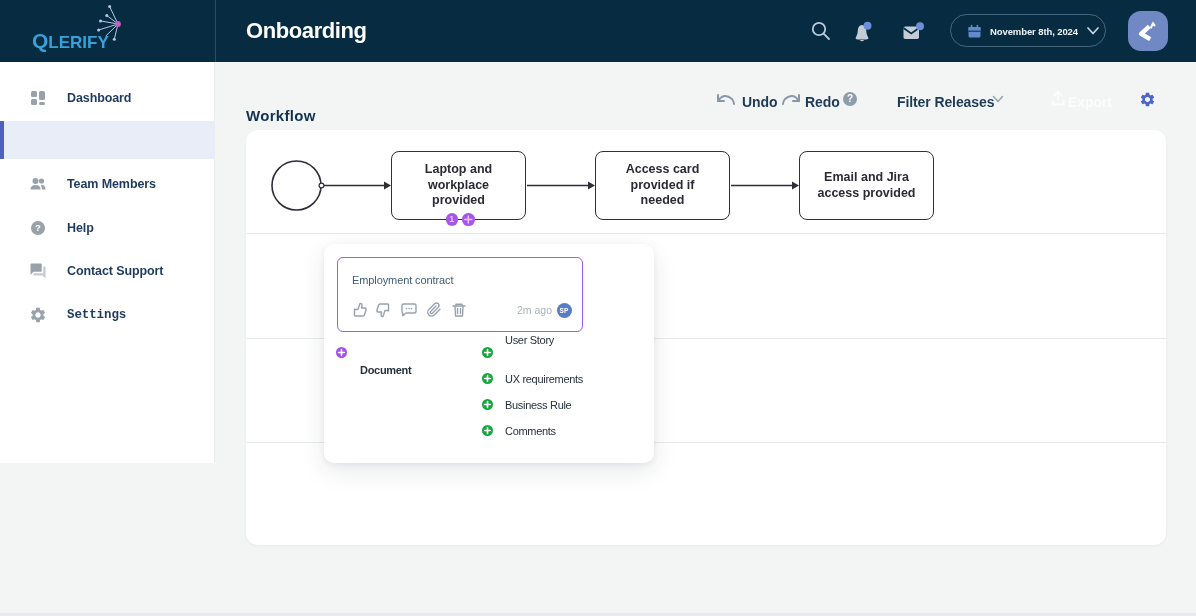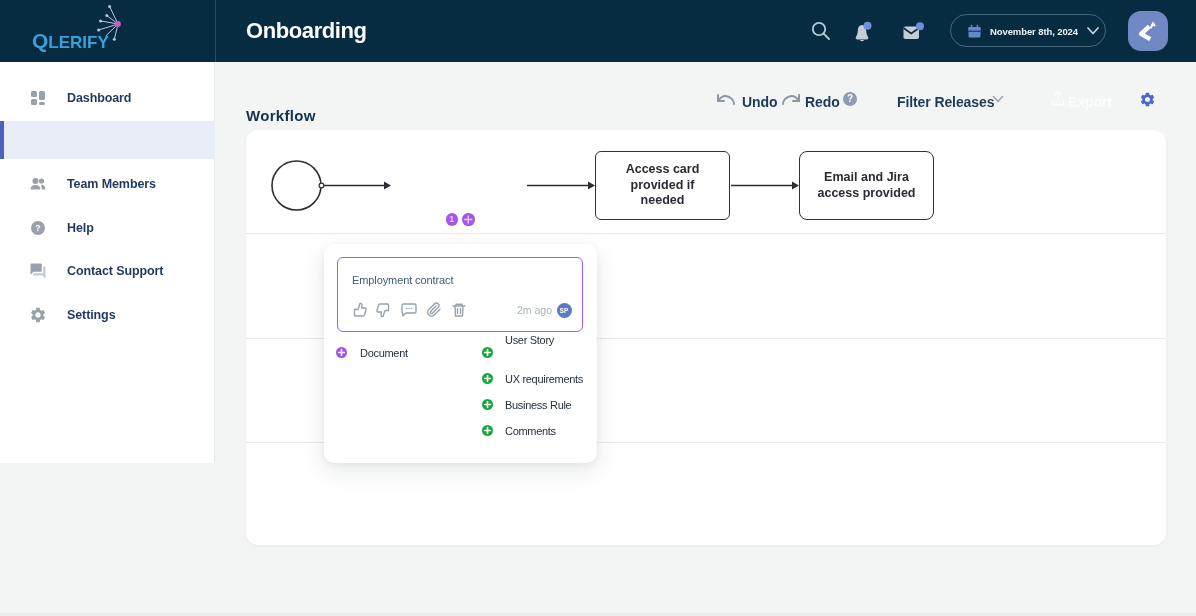--- a/index.html
+++ b/index.html
@@ -31,21 +31,21 @@
 
   
   #card { position:absolute; left:246px; top:130px; width:920px; height:415px; background:#ffffff; border-radius:12px; box-shadow:0 1px 3px rgba(16,24,40,0.05); }
   .lane { position:absolute; left:0; width:920px; height:1px; background:#e7e9ec; }
 
   .node { position:absolute; width:135px; height:69px; background:#fff; border:1.6px solid #30303a; border-radius:8px; display:flex; align-items:center; justify-content:center; text-align:center; font-size:12.5px; font-weight:bold; color:#2b2b36; line-height:15.5px; }
 
   .badge { position:absolute; width:12.6px; height:12.6px; border-radius:50%; color:#fff; font-size:9px; font-weight:bold; display:flex; align-items:center; justify-content:center; }
 
   
-  #popup { position:absolute; left:324px; top:244px; width:273px; height:219px; background:#fff; border-radius:10px; box-shadow:0 8px 24px rgba(31,41,55,0.10), 0 2px 6px rgba(31,41,55,0.06); z-index:6; }
+  #popup { position:absolute; left:324px; top:244px; width:330px; height:219px; background:#fff; border-radius:10px; box-shadow:0 8px 24px rgba(31,41,55,0.10), 0 2px 6px rgba(31,41,55,0.06); z-index:6; }
   #pbox { position:absolute; left:13px; top:13px; width:246px; height:75px; border:1.5px solid #a259ef; border-radius:6px; }
   #ptitle { position:absolute; left:28px; top:30px; font-size:11px; color:#3e5d76; letter-spacing:-0.1px; white-space:nowrap; }
   #pago { position:absolute; left:193px; top:59.5px; font-size:10.5px; color:#a9b3bd; white-space:nowrap; }
   #pavatar { position:absolute; left:232.5px; top:58.5px; width:15px; height:15px; border-radius:50%; background:#587cc6; color:#fff; font-size:6.5px; font-weight:bold; display:flex; align-items:center; justify-content:center; letter-spacing:0.2px; }
 
   .prow { position:absolute; font-size:11px; color:#27313c; letter-spacing:-0.3px; white-space:nowrap; }
   .pluscirc { position:absolute; width:11px; height:11px; border-radius:50%; } .pluscirc svg { display:block; }
 </style>
 </head>
 <body>
@@ -132,21 +132,21 @@
       </svg>
       <div class="lbl">Help</div>
     </div>
     <div class="sitem" style="top:190px;">
       <svg class="ic" viewBox="0 0 24 24">
         <path fill="#99a1ab" d="M17 12V3c0-.55-.45-1-1-1H3c-.55 0-1 .45-1 1v14l4-4h10c.55 0 1-.45 1-1z"></path>
         <path fill="#c3cad1" d="M21 6h-2v9H6v2c0 .55.45 1 1 1h11l4 4V7c0-.55-.45-1-1-1z"></path>
       </svg>
       <div class="lbl">Contact Support</div>
     </div>
-    <div class="sitem" style="top:234px;">
+    <div class="sitem" style="top:234px;font-family:Liberation Mono, monospace;">
       <svg class="ic" viewBox="0 0 24 24">
         <path fill="#99a1ab" d="M19.14 12.94c.04-.3.06-.61.06-.94 0-.32-.02-.64-.07-.94l2.03-1.58c.18-.14.23-.41.12-.61l-1.92-3.32c-.12-.22-.37-.29-.59-.22l-2.39.96c-.5-.38-1.03-.7-1.62-.94l-.36-2.54c-.04-.24-.24-.41-.48-.41h-3.84c-.24 0-.43.17-.47.41l-.36 2.54c-.59.24-1.13.57-1.62.94l-2.39-.96c-.22-.08-.47 0-.59.22L2.74 8.87c-.12.21-.08.47.12.61l2.03 1.58c-.05.3-.09.63-.09.94s.02.64.07.94l-2.03 1.58c-.18.14-.23.41-.12.61l1.92 3.32c.12.22.37.29.59.22l2.39-.96c.5.38 1.03.7 1.62.94l.36 2.54c.05.24.24.41.48.41h3.84c.24 0 .44-.17.47-.41l.36-2.54c.59-.24 1.13-.56 1.62-.94l2.39.96c.22.08.47 0 .59-.22l1.92-3.32c.12-.22.07-.47-.12-.61l-2.01-1.58zM12 15.6c-1.98 0-3.6-1.62-3.6-3.6s1.62-3.6 3.6-3.6 3.6 1.62 3.6 3.6-1.62 3.6-3.6 3.6z"></path>
       </svg>
       <div class="lbl">Settings</div>
     </div>
   </div>
 
   <div id="wf-title">Workflow</div>
   <svg class="abs" style="left:714px;top:90px;" width="24" height="18" viewBox="0 0 24 18">
     <path d="M4 5 L4 11 L10 11" fill="none" stroke="#8a97a8" stroke-width="2" stroke-linecap="round" stroke-linejoin="round"></path>
@@ -181,21 +181,22 @@
   <svg class="abs" style="left:246px;top:130px;" width="920" height="120" viewBox="0 0 920 120">
     <circle cx="50.5" cy="55.5" r="24.5" fill="#ffffff" stroke="#2e2e38" stroke-width="1.6"></circle>
     <circle cx="75.5" cy="55.5" r="2.4" fill="#ffffff" stroke="#2e2e38" stroke-width="1.2"></circle>
     <line x1="78" y1="55.5" x2="138" y2="55.5" stroke="#2e2e38" stroke-width="1.4"></line>
     <path d="M138 51.5 L145 55.5 L138 59.5 Z" fill="#2e2e38"></path>
     <line x1="281" y1="55.5" x2="342" y2="55.5" stroke="#2e2e38" stroke-width="1.4"></line>
     <path d="M342 51.5 L349 55.5 L342 59.5 Z" fill="#2e2e38"></path>
     <line x1="485" y1="55.5" x2="546" y2="55.5" stroke="#2e2e38" stroke-width="1.4"></line>
     <path d="M546 51.5 L553 55.5 L546 59.5 Z" fill="#2e2e38"></path>
   </svg>
-  <div class="node" style="left:595px;top:151px;border-radius:6px;">Access card<br>provided if<br>needed</div>
+  <div class="node" style="left:391px;top:151px;">Laptop and<br>workplace<br>provided</div>
+  <div class="node" style="left:595px;top:151px;">Access card<br>provided if<br>needed</div>
   <div class="node" style="left:799px;top:151px;">Email and Jira<br>access provided</div>
   <div class="badge" style="left:445.5px;top:213.2px;background:#a558e6;color:#f0c3f2;">1</div>
   <div class="badge" style="left:462px;top:213.2px;background:#a558e6;">
     <svg width="13" height="13" viewBox="0 0 13 13" style="display:block">
         <path d="M6.5 2.8 L6.5 10.2 M2.8 6.5 L10.2 6.5" stroke="#f0c3f2" stroke-width="1.5" stroke-linecap="round"></path>
       </svg>
   </div>
 
   <div id="popup">
     <div id="pbox"></div>
@@ -228,21 +229,21 @@
       </g>
     </svg>
     <div id="pago">2m ago</div>
     <div id="pavatar">SP</div>
 
     <div class="pluscirc" style="left:12px;top:103px;background:#a34fe8;">
       <svg width="11" height="11" viewBox="0 0 11 11">
           <path d="M5.5 2.6 L5.5 8.4 M2.6 5.5 L8.4 5.5" stroke="#fff" stroke-width="1.6" stroke-linecap="round"></path>
         </svg>
     </div>
-    <div class="prow" style="left:36px;top:103px;">Document</div>
+    <div class="prow" style="left:36px;top:120px;font-weight:bold;">Document</div>
 
     <div class="pluscirc" style="left:158px;top:103px;background:#17a53e;">
       <svg width="11" height="11" viewBox="0 0 11 11">
           <path d="M5.5 2.6 L5.5 8.4 M2.6 5.5 L8.4 5.5" stroke="#fff" stroke-width="1.6" stroke-linecap="round"></path>
         </svg>
     </div>
     <div class="prow" style="left:181px;top:90px;">User Story</div>
 
     <div class="pluscirc" style="left:158px;top:129px;background:#17a53e;">
       <svg width="11" height="11" viewBox="0 0 11 11">

